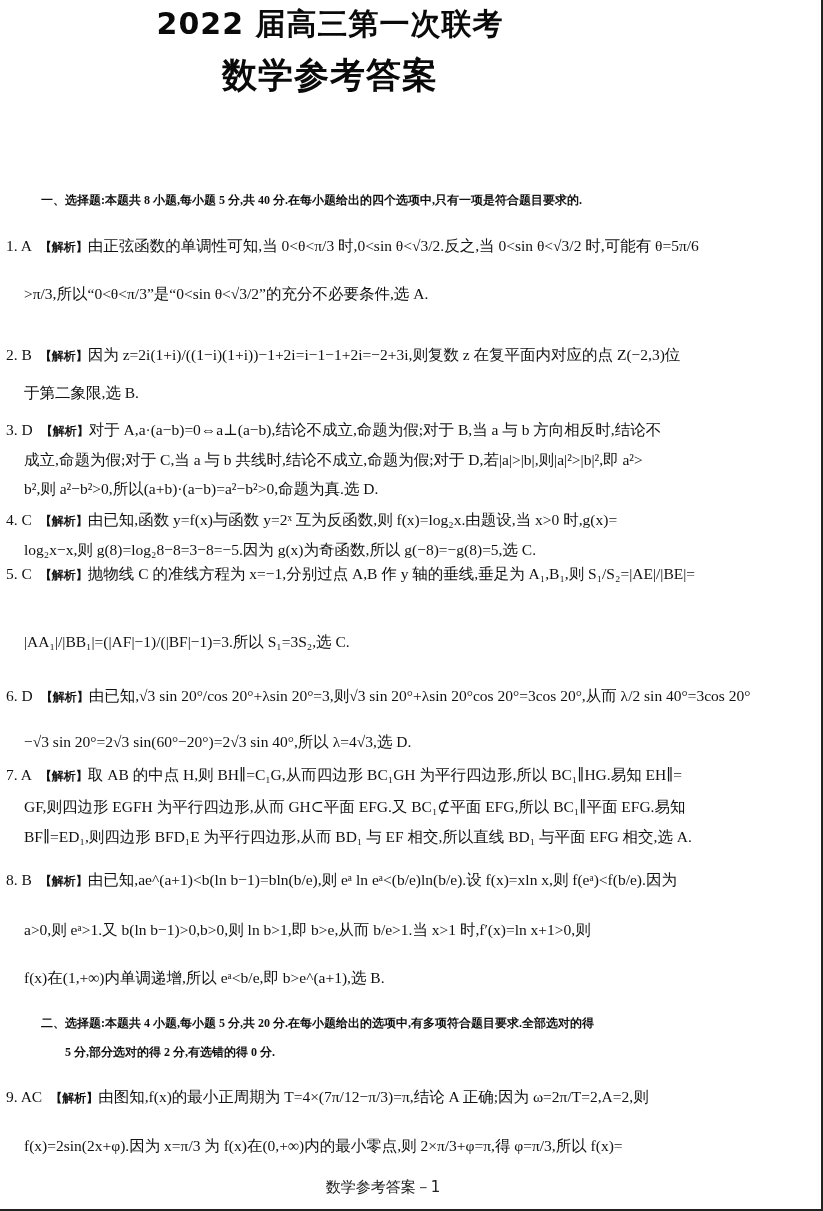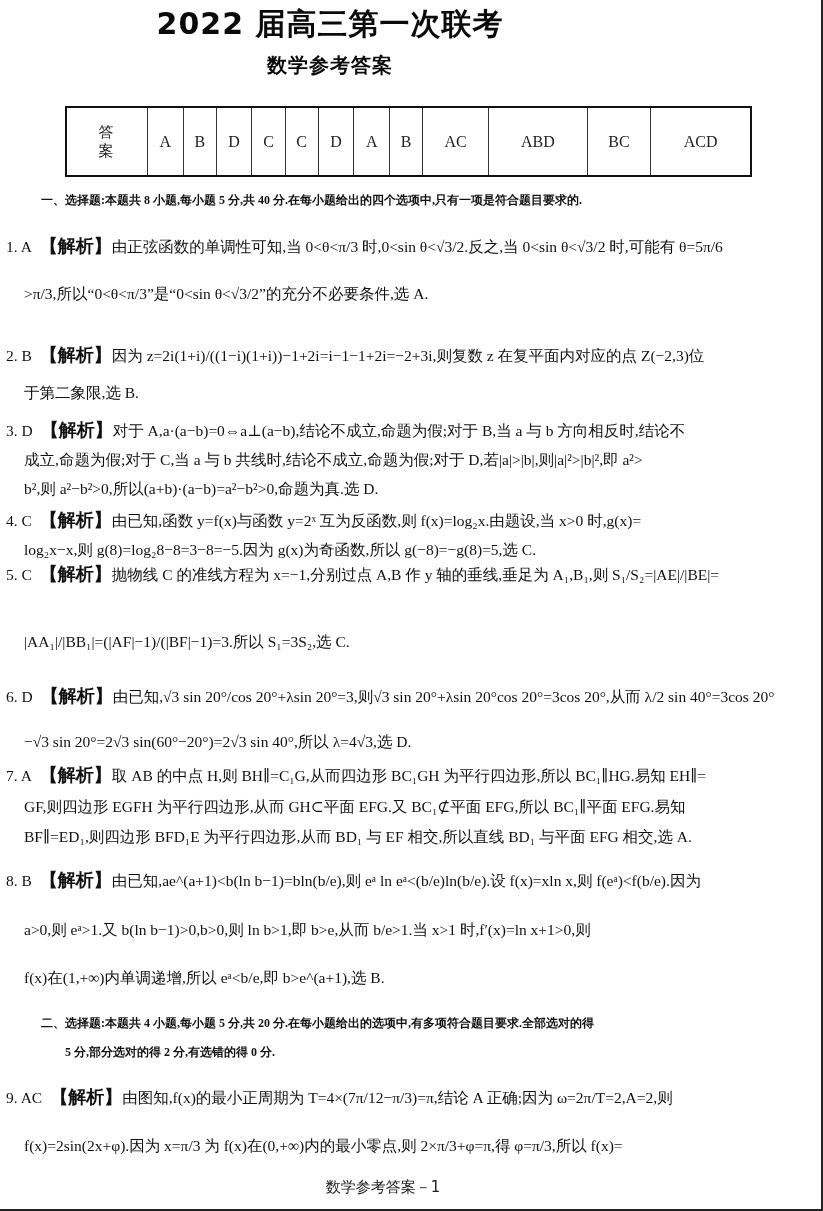--- a/index.html
+++ b/index.html
@@ -9,21 +9,21 @@
     color: #111;
     border-right: 2px solid #222; border-bottom: 2px solid #222;
     box-sizing: border-box;
   }
   .title {
     position: absolute; left: 0; width: 660px; text-align: center;
     font-family: "DejaVu Sans", "Liberation Sans", sans-serif;
     font-weight: bold; letter-spacing: 1px; color: #0a0a0a;
   }
   .title1 { top: 4px; font-size: 30px; }
-  .title2 { top: 52px; font-size: 20px; }
+  .title2 { top: 52px; font-size: 35px; }
 
   table.ans {
     position: absolute; left: 65px; top: 106px;
     border-collapse: collapse; width: 687px; height: 71px;
     font-family: "Liberation Serif", "DejaVu Serif", serif;
     font-size: 16px;
   }
   table.ans td {
     border: 1.5px solid #333; text-align: center; height: 34px; padding: 0;
     color: #222;
@@ -39,51 +39,36 @@
     font-size: 15.5px; line-height: 20px;
     font-family: "Liberation Serif", "DejaVu Serif", serif;
   }
   .sec {
     font-family: Liberation Serif, serif;
     font-weight: bold; font-size: 12px; left: 4px; margin-left: 37px;
   }
   .q { left: 6px; }
   .cont { left: 24px; }
   .tag {
-    font-family: Liberation Serif, serif; font-weight: bold; font-size: 18px;
+    font-family: Liberation Serif, serif; font-weight: bold; font-size: 12px;
   }
   .num { margin-right: 8px; margin-top: 20px; }
   .foot {
     position: absolute; top: 1178px; left: 0; width: 766px; text-align: center;
     font-size: 15px; font-family: "DejaVu Sans", sans-serif; color: #222;
   }
 </style>
 </head>
 <body>
 
 <div class="title title1">2022 届高三第一次联考</div>
 <div class="title title2">数学参考答案</div>
 
 <table class="ans">
   <tbody>
-  <tr>
-    <td class="head">答　案</td>
-    <td>A</td>
-    <td>B</td>
-    <td>D</td>
-    <td>C</td>
-    <td>C</td>
-    <td>D</td>
-    <td>A</td>
-    <td>B</td>
-    <td>AC</td>
-    <td>ABD</td>
-    <td>BC</td>
-    <td>ACD</td>
-  </tr>
 </tbody>
   </table>
 
 <div class="line sec" style="top:190px">一、选择题:本题共 8 小题,每小题 5 分,共 40 分.在每小题给出的四个选项中,只有一项是符合题目要求的.</div>
 
 <div class="line q" style="top:236px">
   <span class="num">1. A</span><span class="tag">【解析】</span><span>由正弦函数的单调性可知,当 0&lt;θ&lt;π/3 时,0&lt;sin θ&lt;√3/2.反之,当 0&lt;sin θ&lt;√3/2 时,可能有 θ=5π/6</span>
 </div>
 <div class="line cont" style="top:284px">&gt;π/3,所以“0&lt;θ&lt;π/3”是“0&lt;sin θ&lt;√3/2”的充分不必要条件,选 A.</div>
 

